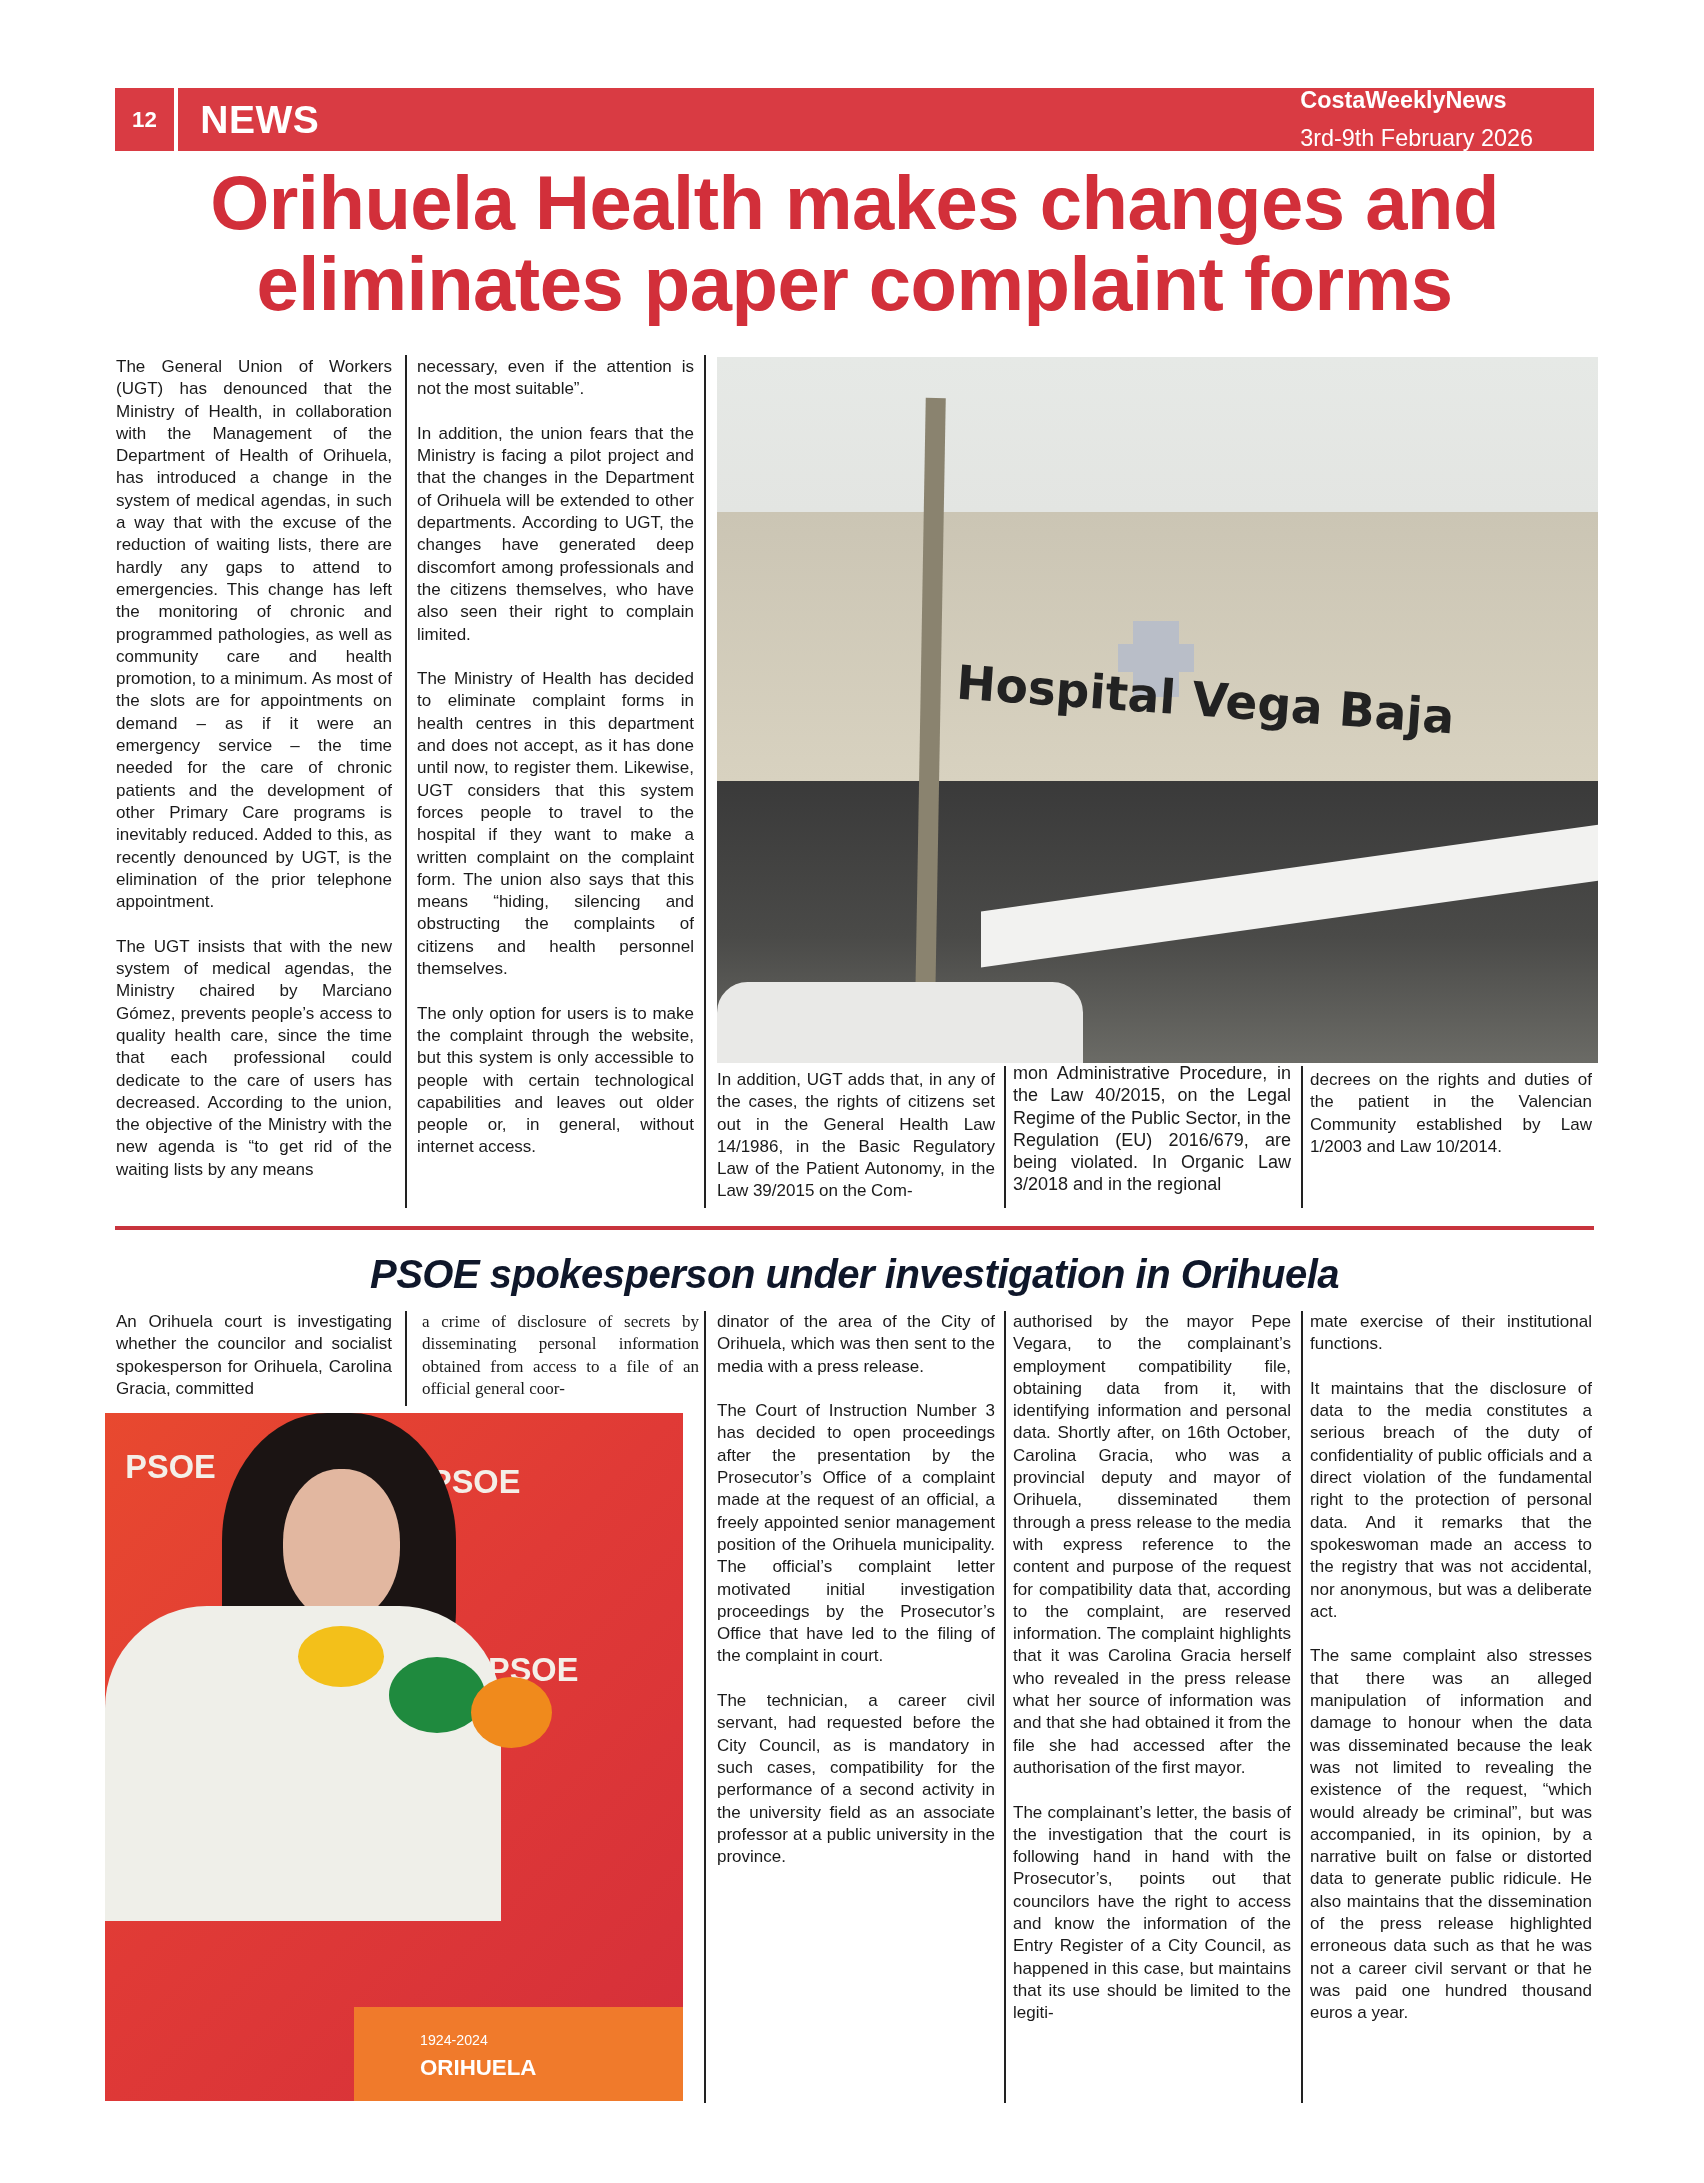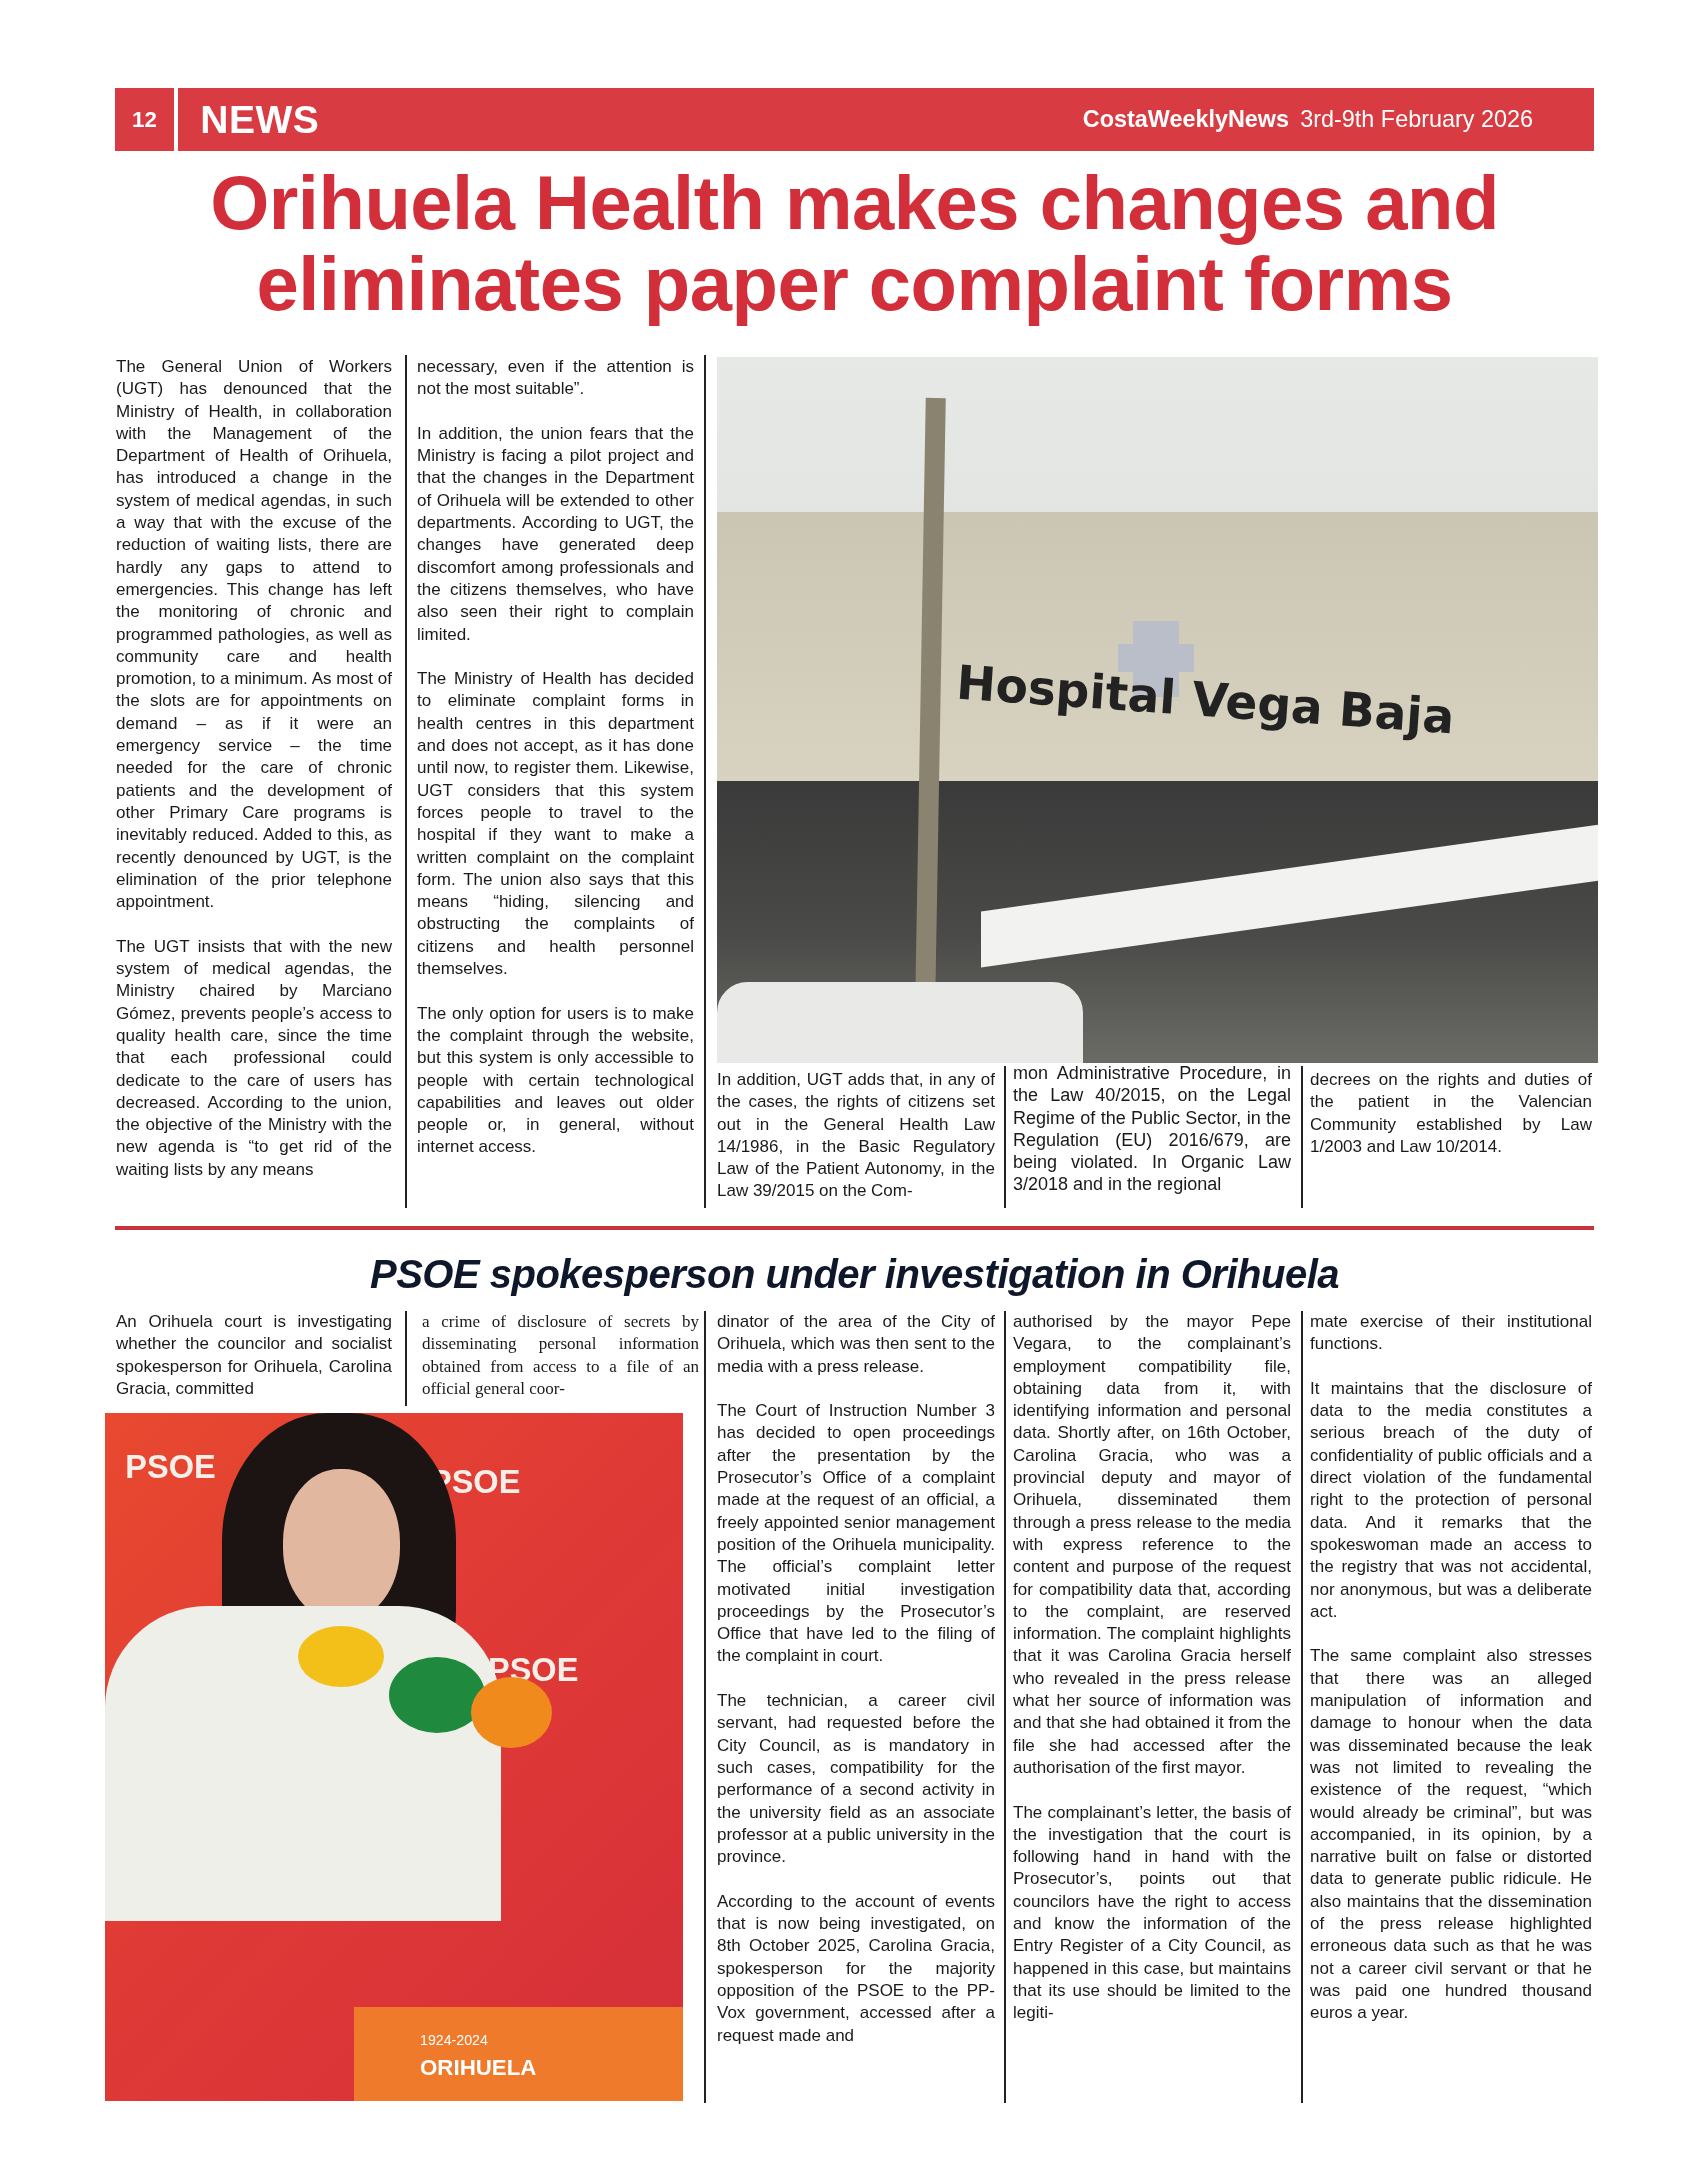--- a/index.html
+++ b/index.html
@@ -5,21 +5,21 @@
   html, body { margin: 0; padding: 0; background: #ffffff; }
   body { width: 1705px; height: 2183px; position: relative; overflow: hidden;
          font-family: "Liberation Sans", sans-serif; color: #1a1a1a; }
 
   .header-bar { position: absolute; left: 115px; top: 88px; width: 1479px; height: 63px;
                 background: #d93b43; display: flex; align-items: center; }
   .page-num-box { width: 63px; height: 100%; display: flex; align-items: center; justify-content: center;
                   border-right: 4.1px solid #ffffff; box-sizing: border-box; }
   .page-num { color: #fff; font-size: 22.3px; font-weight: bold; }
   .section { color: #fff; font-size: 39px; font-weight: bold; margin-left: 22.3px; letter-spacing: 0.5px; }
-  .masthead { margin-left: auto; margin-right: 61px; color: #fff; font-size: 23.4px; display: flex; gap: 11.2px; }
+  .masthead { margin-left: auto; margin-right: 61px; color: #fff; font-size: 23.4px; display: flex; gap: 11.2px; flex-direction: column; }
   .masthead .brand { font-weight: bold; }
 
   .headline1 { position: absolute; left: 115px; top: 162px; width: 1479px; text-align: center;
                color: #d22f3a; font-size: 76px; font-weight: bold; line-height: 81px; letter-spacing: -0.5px; }
 
   .col { position: absolute; font-size: 17px; line-height: 22.3px; text-align: justify; hyphens: auto; }
   .col p { margin: 0 0 22.3px 0; }
   .col p:last-child { margin-bottom: 0; }
   .vrule { position: absolute; width: 1.5px; background: #222; }
 
@@ -124,21 +124,20 @@
   <div class="lectern"></div>
   <div class="lectern-text" style="top:619px; font-size:14.2px; font-weight:normal;">1924-2024</div>
   <div class="lectern-text">ORIHUELA</div>
 </div>
 
 <div class="vrule" style="left:704px; top:1311px; height:792px;"></div>
 <div class="col" style="left:717px; top:1311px; width:278px;">
   <p>dinator of the area of the City of Orihuela, which was then sent to the media with a press release.</p>
   <p>The Court of Instruction Number 3 has decided to open proceedings after the presentation by the Prosecutor’s Office of a complaint made at the request of an official, a freely appointed senior management position of the Orihuela municipality. The official’s complaint letter motivated initial investigation proceedings by the Prosecutor’s Office that have led to the filing of the complaint in court.</p>
   <p>The technician, a career civil servant, had requested before the City Council, as is mandatory in such cases, compatibility for the performance of a second activity in the university field as an associate professor at a public university in the province.</p>
-  <p>According to the account of events that is now being investigated, on 8th October 2025, Carolina Gracia, spokesperson for the majority opposition of the PSOE to the PP-Vox government, accessed after a request made and</p>
 </div>
 <div class="vrule" style="left:1004px; top:1311px; height:792px;"></div>
 <div class="col" style="left:1013px; top:1311px; width:278px;">
   <p>authorised by the mayor Pepe Vegara, to the complainant’s employment compatibility file, obtaining data from it, with identifying information and personal data. Shortly after, on 16th October, Carolina Gracia, who was a provincial deputy and mayor of Orihuela, disseminated them through a press release to the media with express reference to the content and purpose of the request for compatibility data that, according to the complaint, are reserved information. The complaint highlights that it was Carolina Gracia herself who revealed in the press release what her source of information was and that she had obtained it from the file she had accessed after the authorisation of the first mayor.</p>
   <p>The complainant’s letter, the basis of the investigation that the court is following hand in hand with the Prosecutor’s, points out that councilors have the right to access and know the information of the Entry Register of a City Council, as happened in this case, but maintains that its use should be limited to the legiti-</p>
 </div>
 <div class="vrule" style="left:1301px; top:1311px; height:792px;"></div>
 <div class="col" style="left:1310px; top:1311px; width:282px;">
   <p>mate exercise of their institutional functions.</p>
   <p>It maintains that the disclosure of data to the media constitutes a serious breach of the duty of confidentiality of public officials and a direct violation of the fundamental right to the protection of personal data. And it remarks that the spokeswoman made an access to the registry that was not accidental, nor anonymous, but was a deliberate act.</p>

